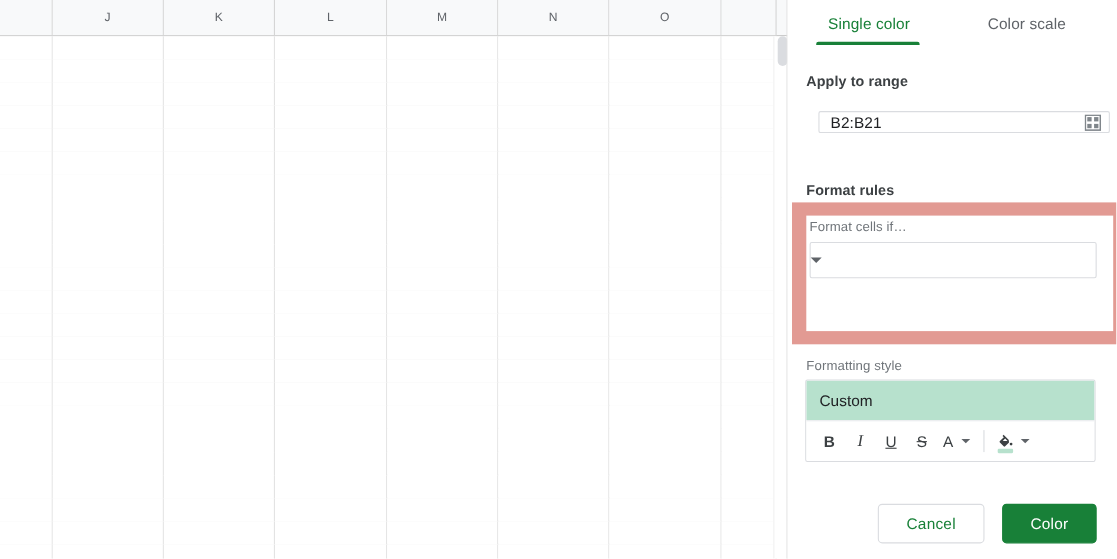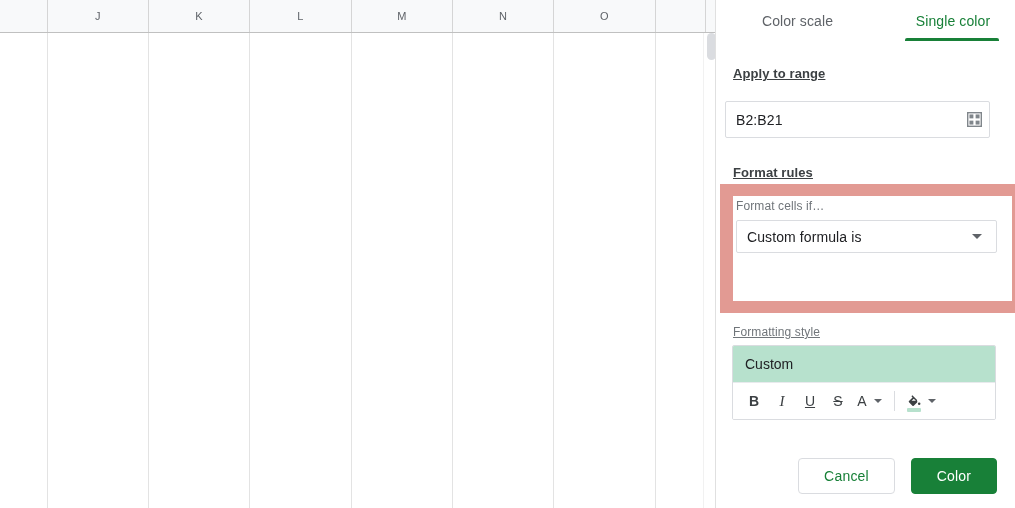--- a/index.html
+++ b/index.html
@@ -105,21 +105,20 @@
     background: #188038;
     border-radius: 2px 2px 0 0;
   }
 
   .section-label {
     position: absolute;
     font-size: 13px;
     color: #3c4043;
     font-weight: 700;
     letter-spacing: .1px;
-    text-decoration: underline;
   }
 
   .field-box {
     position: absolute;
     background: #ffffff;
     border: 1px solid #dadce0;
     border-radius: 2px;
     display: flex; align-items: center;
   }
   .field-text {
@@ -509,32 +508,32 @@
 
     <div id="sheet-scrollbar">
       <div id="sheet-scrollbar-thumb"></div>
     </div>
   </div>
   <div id="panel-divider"></div>
 
   <div id="panel">
 
     <div class="tabs">
-      <div class="tab scale">
-        <span>Color scale</span>
-      </div>
       <div class="tab single active" style="color: rgb(24, 128, 56);">
         <span>Single color</span>
         <span class="underline" style="background: rgb(24, 128, 56);"></span>
       </div>
+      <div class="tab scale">
+        <span>Color scale</span>
+      </div>
     </div>
 
     <div class="section-label" style="left:17px; top:66px;">Apply to range</div>
 
-    <div class="field-box" style="left:9px; top:101px; width:265px; height:37px;">
+    <div class="field-box" style="left:28px; top:101px; width:265px; height:20px;">
       <span class="field-text">B2:B21</span>
       <span class="grid-icon">
         <svg width="15" height="15" viewBox="0 0 16 16" aria-hidden="true">
           <rect x="0.75" y="0.75" width="14.5" height="14.5" fill="none" stroke="#80868b" stroke-width="1.5"></rect>
           <rect x="2.6" y="2.6" width="4.2" height="4.2" fill="#80868b"></rect>
           <rect x="9.2" y="2.6" width="4.2" height="4.2" fill="#80868b"></rect>
           <rect x="2.6" y="9.2" width="4.2" height="4.2" fill="#80868b"></rect>
           <rect x="9.2" y="9.2" width="4.2" height="4.2" fill="#80868b"></rect>
         </svg>
       </span>
@@ -542,21 +541,20 @@
 
     <div class="section-label" style="left:17px; top:165px;">Format rules</div>
   </div>
 
   <div id="highlight" style="background: rgb(226, 154, 147);"></div>
 
   <div id="rule-card">
     <div class="small-label" style="position:absolute; left:3px; top:3px;">Format cells if…</div>
 
     <div class="select-box" style="left:3px; top:24px; width:261px; height:33px;">
-      <span class="select-value">Custom formula is</span>
       <span class="caret"></span>
     </div>
 
   </div>
 
   <div class="section-label" style="position:absolute; left:733px; top:325px; font-weight:400; font-size:12px; color:#70757a;">Formatting style</div>
 
   <div id="style-card">
     <div id="style-preview" style="background: rgb(183, 225, 205);">
       <span>Custom</span>

